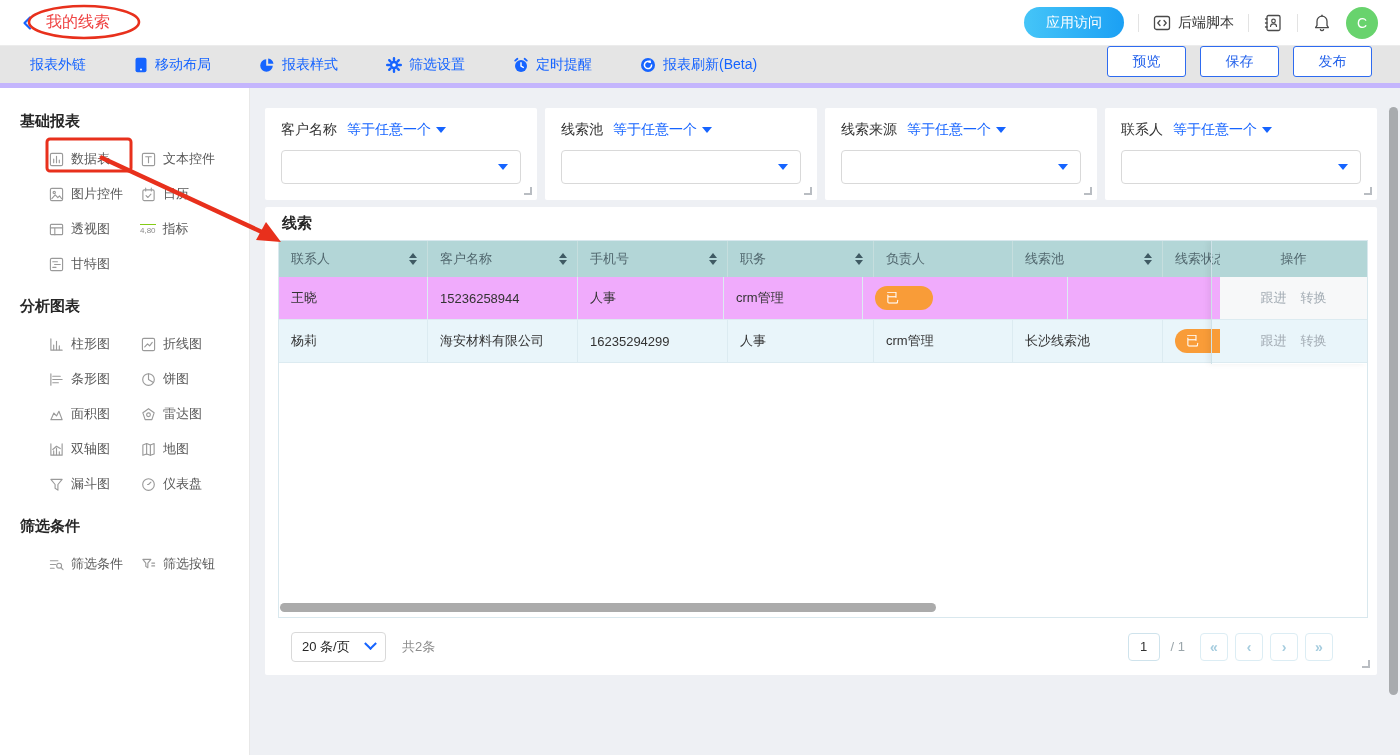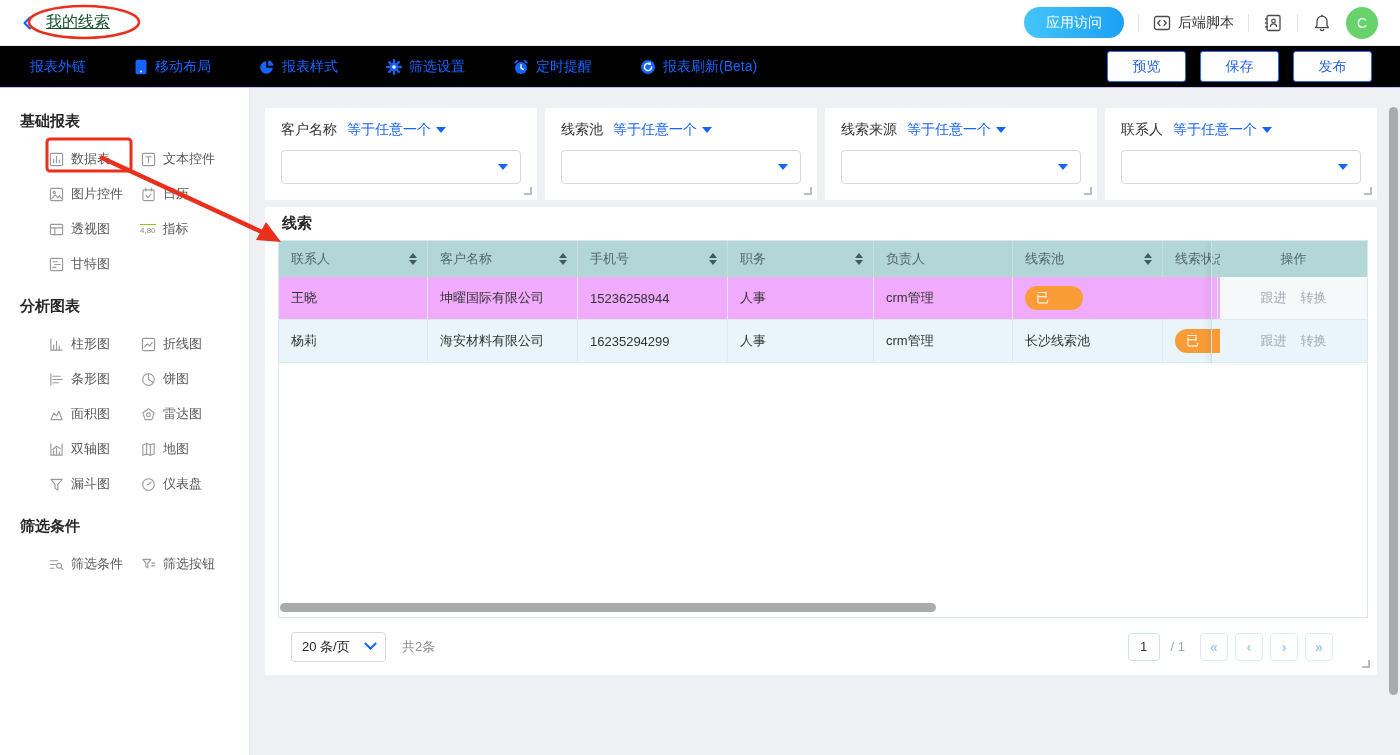--- a/index.html
+++ b/index.html
@@ -3,32 +3,32 @@
 <meta charset="utf-8">
 <style>
   * { margin:0; padding:0; box-sizing:border-box; }
   html,body { width:1400px; height:755px; overflow:hidden;
     font-family:"Liberation Sans","DejaVu Sans",sans-serif; background:#fff; color:#262626; }
 
   
   .app-header { position:absolute; left:0; top:0; width:1400px; height:46px; background:#fff;
     border-bottom:1px solid #ececec; display:flex; align-items:center; z-index:5; }
   .back-btn { margin-left:20px; display:flex; align-items:center; cursor:pointer; }
-  .page-title { margin-left:10px; font-size:16px; color:#14532d;text-decoration:underline; }
+  .page-title { margin-left:10px; font-size:16px; color:#ef4444; }
   .header-right { margin-left:auto; margin-right:22px; display:flex; align-items:center; gap:14px; }
   .app-access { height:31px; padding:0 22px; border:none; border-radius:16px; color:#fff; font-size:14px;
     background:linear-gradient(90deg,#45c5f8,#1ba0f4); cursor:pointer; }
   .hdr-div { width:1px; height:18px; background:#e3e3e3; }
   .hdr-item { display:flex; align-items:center; gap:7px; font-size:14px; color:#333; cursor:pointer; }
   .avatar { width:32px; height:32px; border-radius:50%; background:#68d36d; color:#fff; font-size:14px;
     display:flex; align-items:center; justify-content:center; cursor:pointer; }
 
   
-  .toolbar { position:absolute; left:0; top:46px; width:1400px; height:42px; background:#000000;
-    border-bottom:1px solid #c4b5fd; display:flex; align-items:center; z-index:5; }
+  .toolbar { position:absolute; left:0; top:46px; width:1400px; height:42px; background:#e5e5e5;
+    border-bottom:5px solid #c4b5fd; display:flex; z-index:5; }
   .tb-item { display:flex; align-items:center; gap:7px; color:#1664ff; font-size:14px; cursor:pointer; margin-left:48px; }
   .tb-item:first-child { margin-left:30px; }
   .tb-right { margin-left:auto; margin-right:28px; display:flex; gap:14px; }
   .tb-btn { width:79px; height:31px; background:#fff; border:1px solid #2e6bf0; border-radius:3px;
     color:#2563eb; font-size:14px; cursor:pointer; }
 
   
   .sidebar { position:absolute; left:0; top:88px; width:250px; bottom:0; background:#fff;
     border-right:1px solid #e8e8e8; }
   .side-section-title { margin:24px 0 0 20px; font-size:15px; font-weight:bold; color:#262626; }
@@ -480,23 +480,20 @@
         <div class="th" style="width:205px">
           <span>线索状态</span>
         </div>
       </div>
 
       <div class="t-row t-body-row">
         <div class="td" style="width:149px">
             <span>王晓</span>
           </div>
         <div class="td" style="width:150px">
-            <span>坤曜国际有限公司</span>
-          </div>
-        <div class="td" style="width:150px">
             <span>15236258944</span>
           </div>
         <div class="td" style="width:146px">
             <span>人事</span>
           </div>
         <div class="td" style="width:139px">
             <span>crm管理</span>
           </div>
         <div class="td" style="width:205px">
           <span class="badge">已</span>

